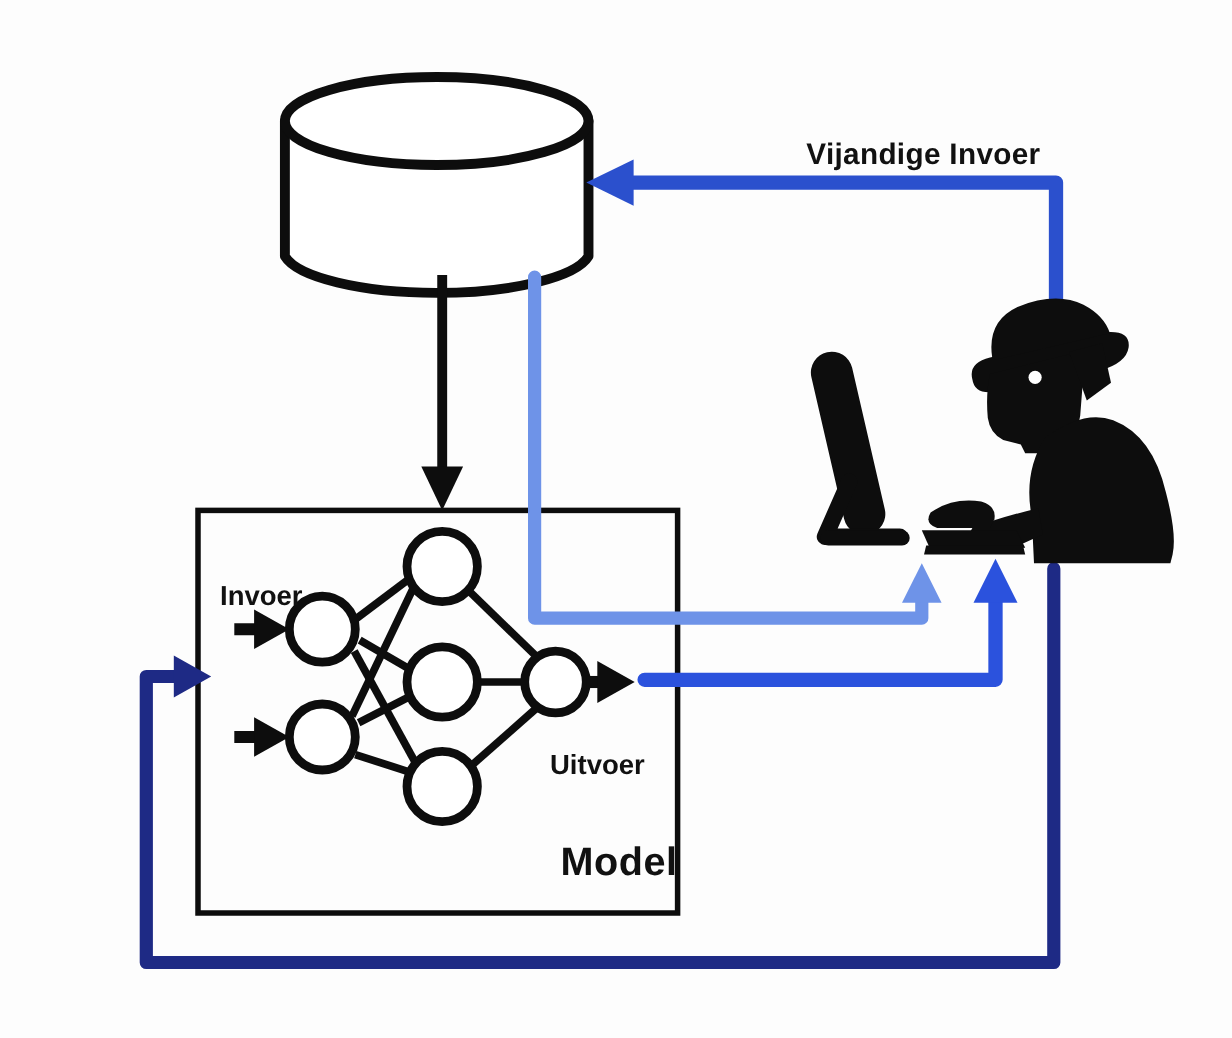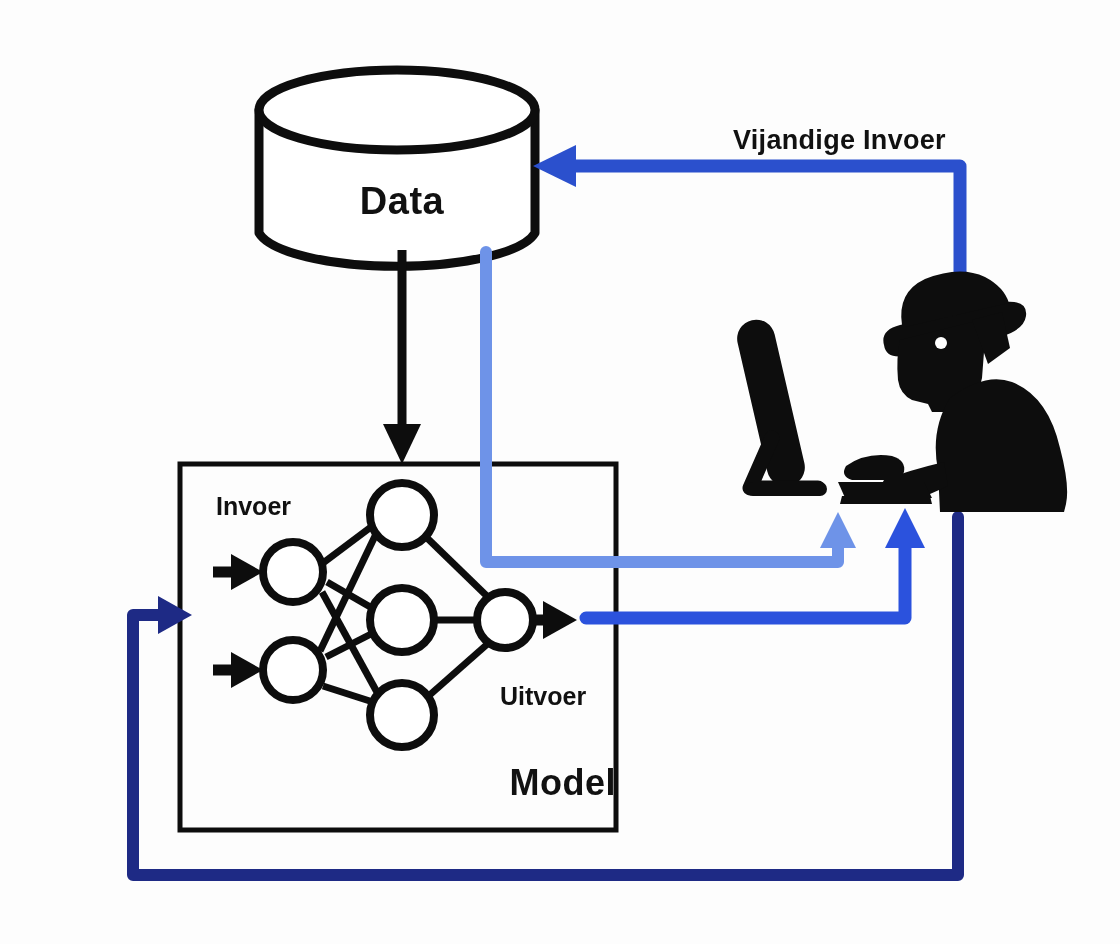--- a/index.html
+++ b/index.html
@@ -15,21 +15,21 @@
   .lbl{
     position:absolute;
     font-family:"Liberation Sans", sans-serif;
     font-weight:bold;
     color:#111111;
     white-space:nowrap;
     line-height:1;
   }
   #label-data{left:0;top:182px;width:804px;text-align:center;font-size:38px;letter-spacing:.5px;}
   #label-model{left:180px;top:765px;width:436px;text-align:right;font-size:36px;letter-spacing:.5px;}
-  #label-invoer{left:200px;top:494px;font-size:25px;margin-left:16px;}
+  #label-invoer{left:200px;top:530px;font-size:25px;}
   #label-uitvoer{left:500px;top:684px;font-size:25px;}
   #label-adversarial{left:693px;top:127px;font-size:27px;letter-spacing:.3px;margin-left:40px;}
 </style>
 </head>
 <body>
 
 <div id="stage">
 
   <svg viewBox="0 0 1120 944" xmlns="http://www.w3.org/2000/svg">
 
@@ -148,21 +148,20 @@
                L948,486 Z"></path>
 
       <path d="M846,466 Q866,452 892,456 Q906,460 904,472 L900,480 L852,480 Q840,476 846,466 Z"></path>
 
       <path d="M838,482 L924,482 L932,498 L846,500 Z"></path>
       <path d="M842,496 L930,496 L932,504 L840,504 Z"></path>
     </g>
 
   </svg>
 
-  <div class="lbl" id="label-data">Data</div>
 
   <div class="lbl" id="label-model">Model</div>
 
   <div class="lbl" id="label-invoer">Invoer</div>
 
   <div class="lbl" id="label-uitvoer">Uitvoer</div>
 
   <div class="lbl" id="label-adversarial">Vijandige Invoer</div>
 
 </div>

